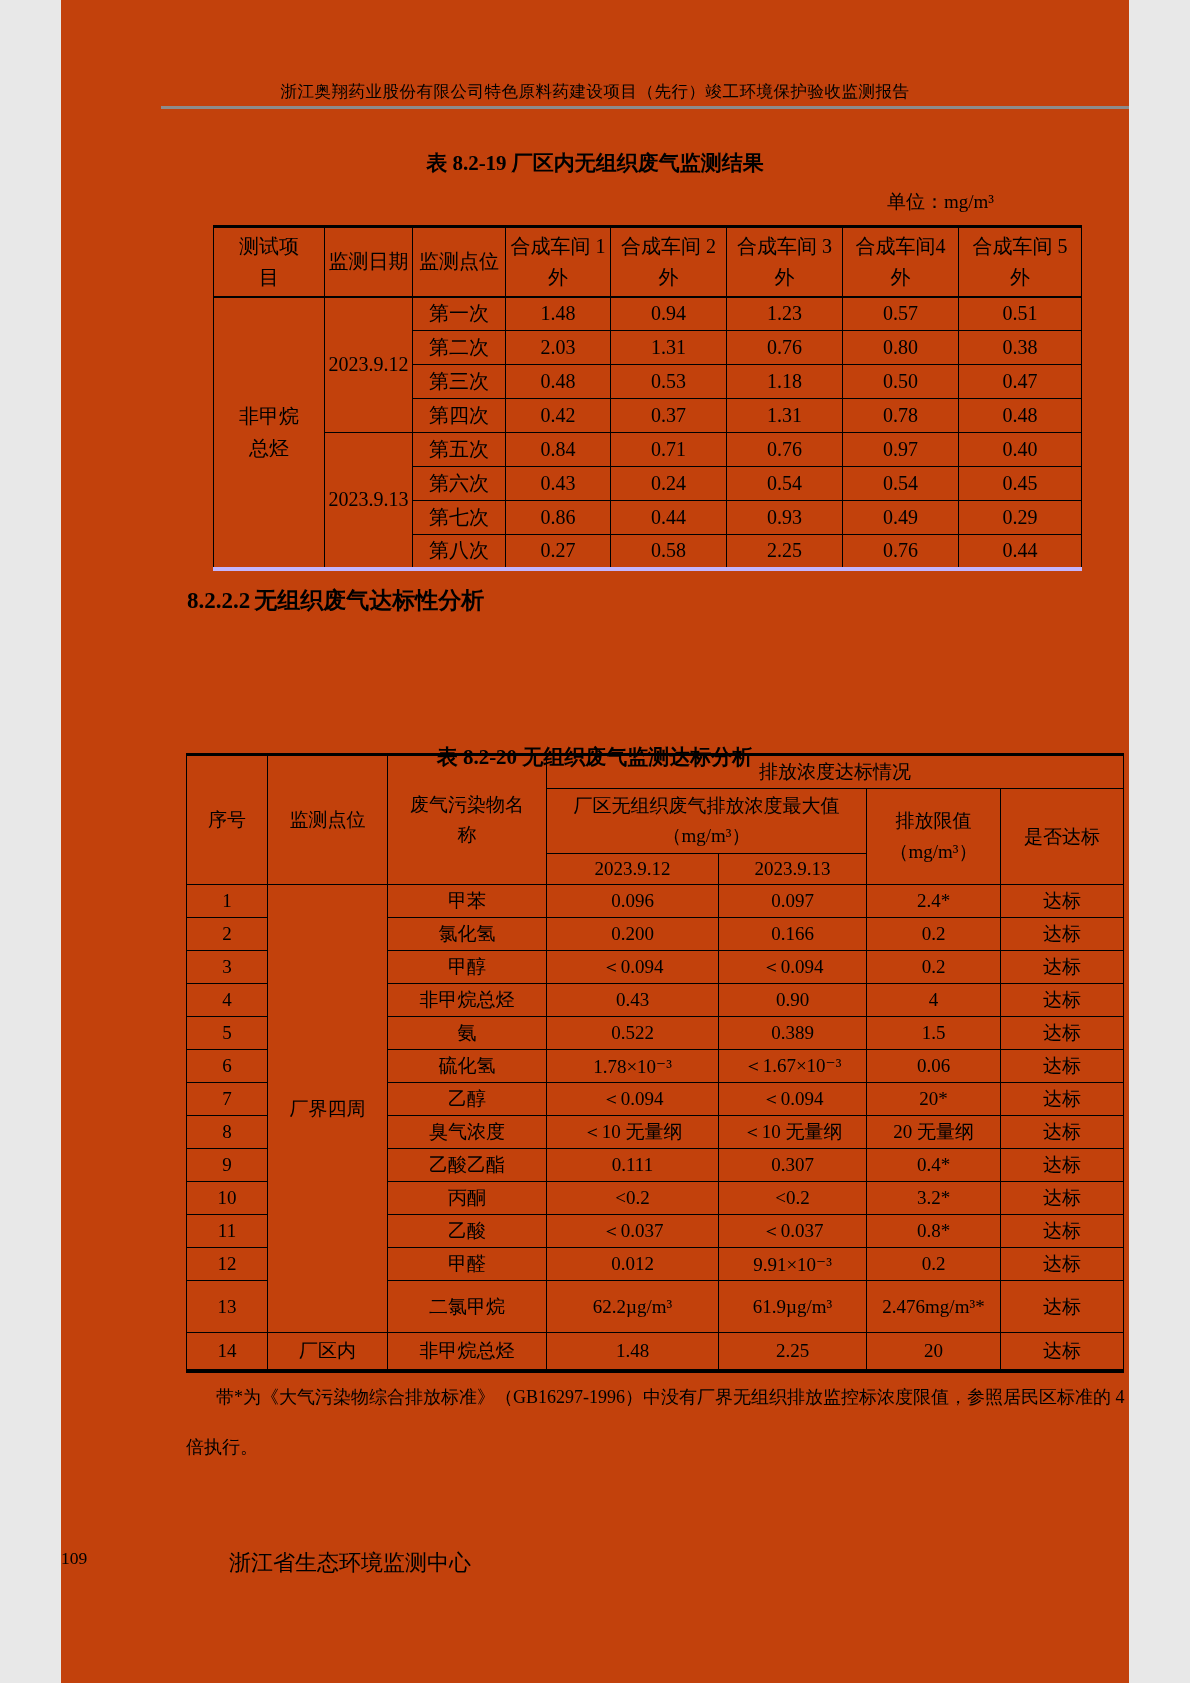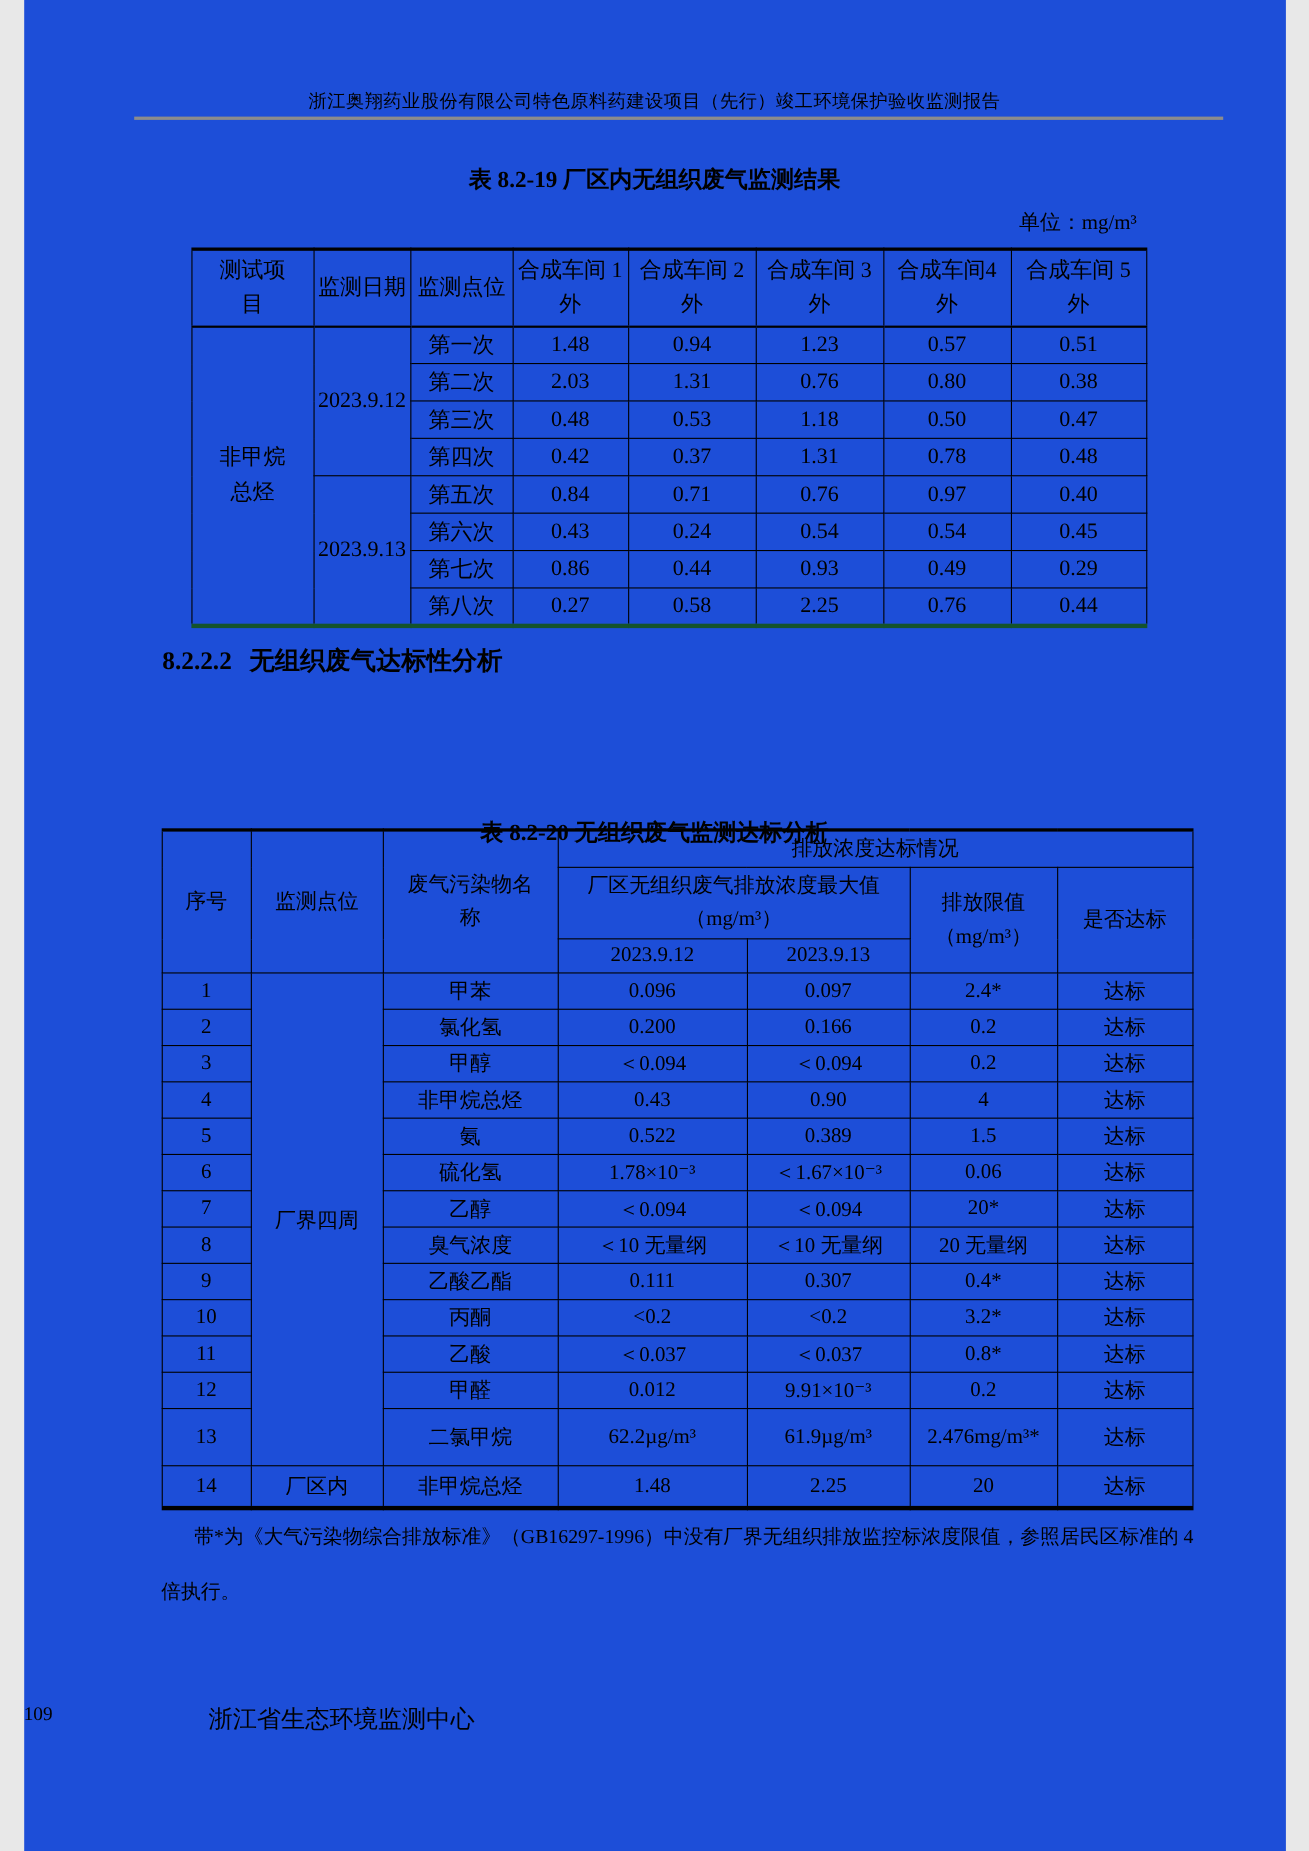--- a/index.html
+++ b/index.html
@@ -1,40 +1,40 @@
 <!DOCTYPE html>
 <html lang="zh"><head>
 <meta charset="utf-8">
 <style>
   html,body{margin:0;padding:0;background:#e8e8e8;}
   .page{
-    position:relative;width:1147px;height:1683px;background:#1d4ed8;
+    position:relative;width:1042px;height:1683px;background:#c2410c;
     font-family:"Liberation Serif","DejaVu Serif",serif;color:#000;
-    margin:0 auto;overflow:hidden;
+    margin:0 auto;overflow:hidden;padding-left:26px;
   }
   .doc-header{position:absolute;top:81px;left:0;width:100%;text-align:center;
     font-size:16.5px;letter-spacing:.5px;}
   .header-rule{position:absolute;top:106px;left:100px;width:990px;height:3px;background:#8c8c8c;}
   .t1-title{position:absolute;top:149px;left:0;width:100%;text-align:center;
     font-weight:bold;font-size:21px;}
   .unit-label{position:absolute;top:189px;right:135px;font-size:19px;}
 
   table{border-collapse:collapse;table-layout:fixed;}
   th,td{border:1px solid #000;text-align:center;vertical-align:middle;
     padding:0 2px;font-weight:normal;overflow:hidden;}
 
   .t1{position:absolute;left:152px;top:225px;width:868px;font-size:20px;
-    border-top:3px solid #000;border-bottom:4px solid #14532d;}
+    border-top:3px solid #000;border-bottom:4px solid #c4b5fd;}
   .t1 thead tr{height:70px;}
   .t1 thead th{border-bottom:2px solid #000;line-height:1.55;}
   .t1 tbody tr{height:34px;}
   .item-cell{white-space:pre-line;line-height:1.6;}
 
   .section-heading{position:absolute;left:126px;top:585px;font-weight:bold;font-size:23px;}
-  .heading-num{margin-right:16px;font-family:Liberation Serif, serif;}
+  .heading-num{margin-right:4px;font-family:Liberation Serif, serif;}
   .body-para{position:absolute;left:125px;top:650px;width:950px;font-size:21px;
     text-indent:74px;line-height:1.45;}
   .t2-title{position:absolute;top:712px;left:0;width:100%;text-align:center;
     font-weight:bold;font-size:21px;margin-top:31px;}
 
   .t2{position:absolute;left:125px;top:753px;width:937px;font-size:19px;
     border-top:3px solid #000;border-bottom:4px solid #000;}
   .t2 thead th{line-height:1.6;}
   .t2 tr.hA{height:34px;}
   .t2 tr.hB{height:65px;}

